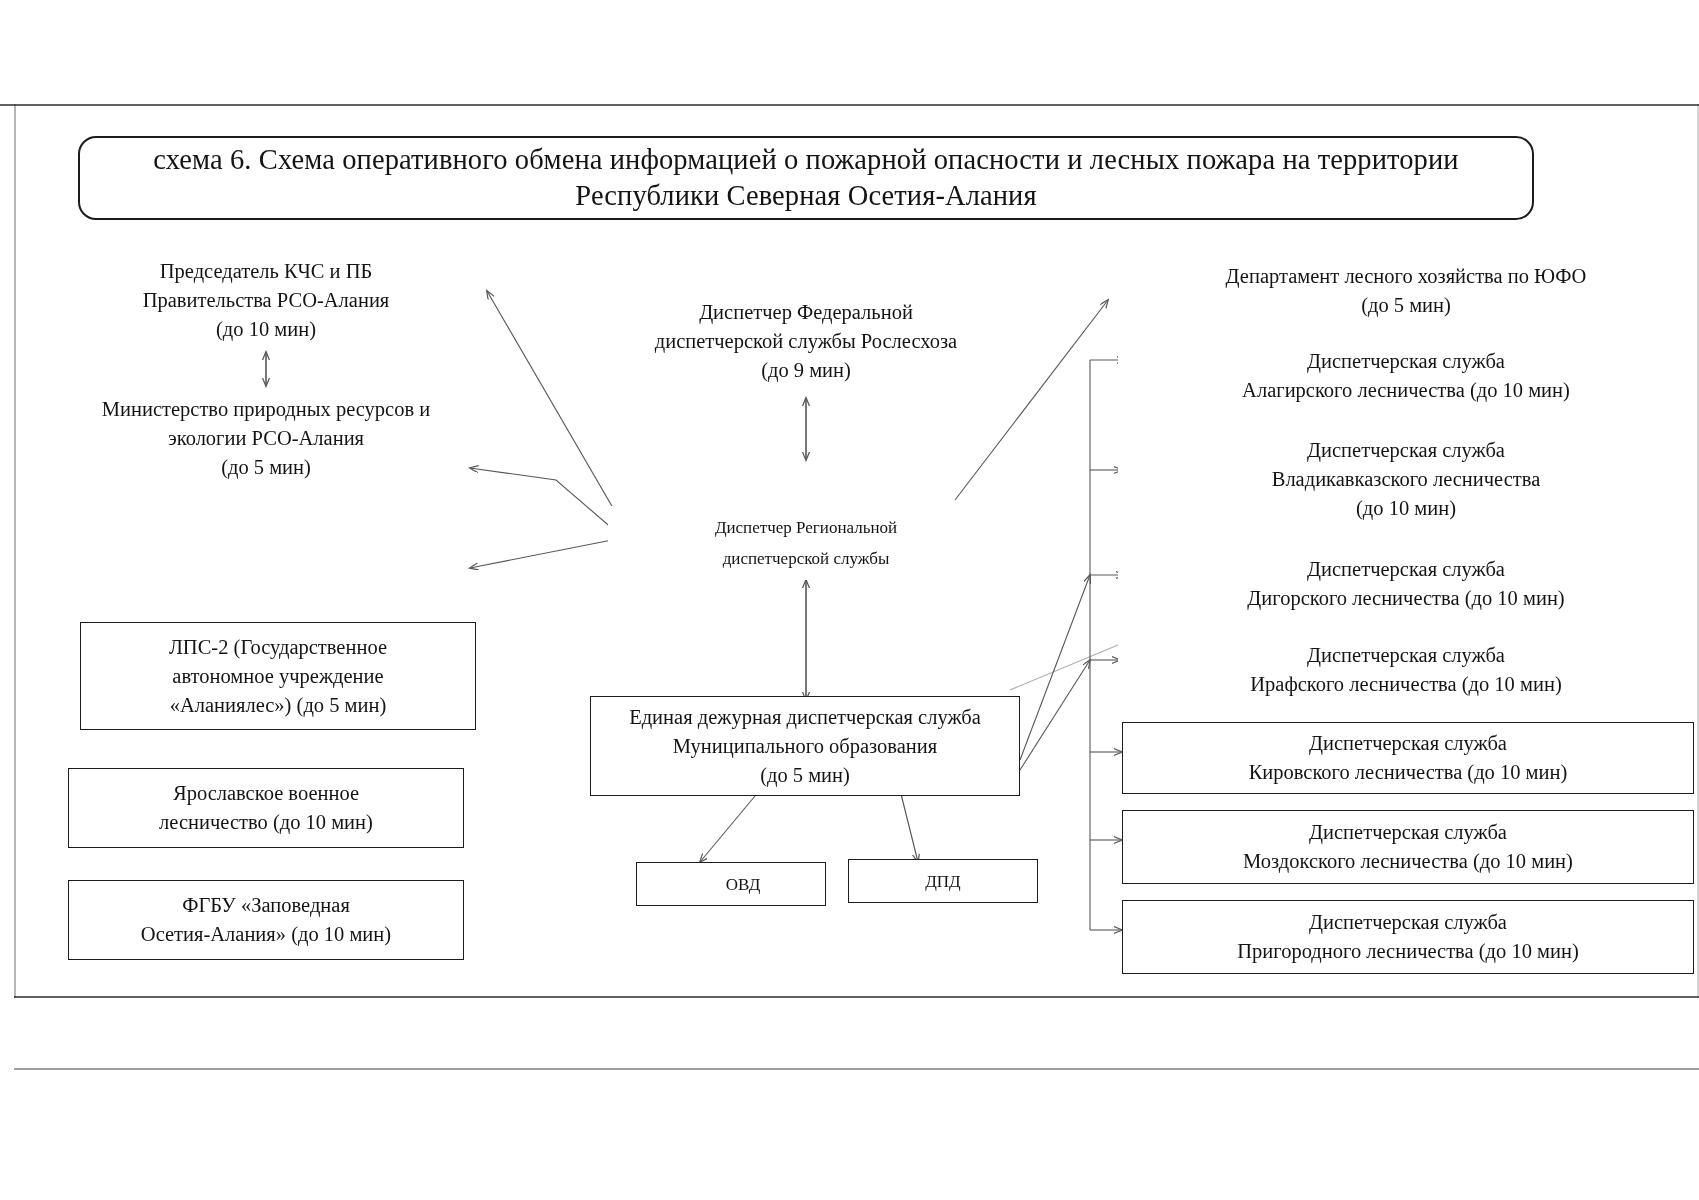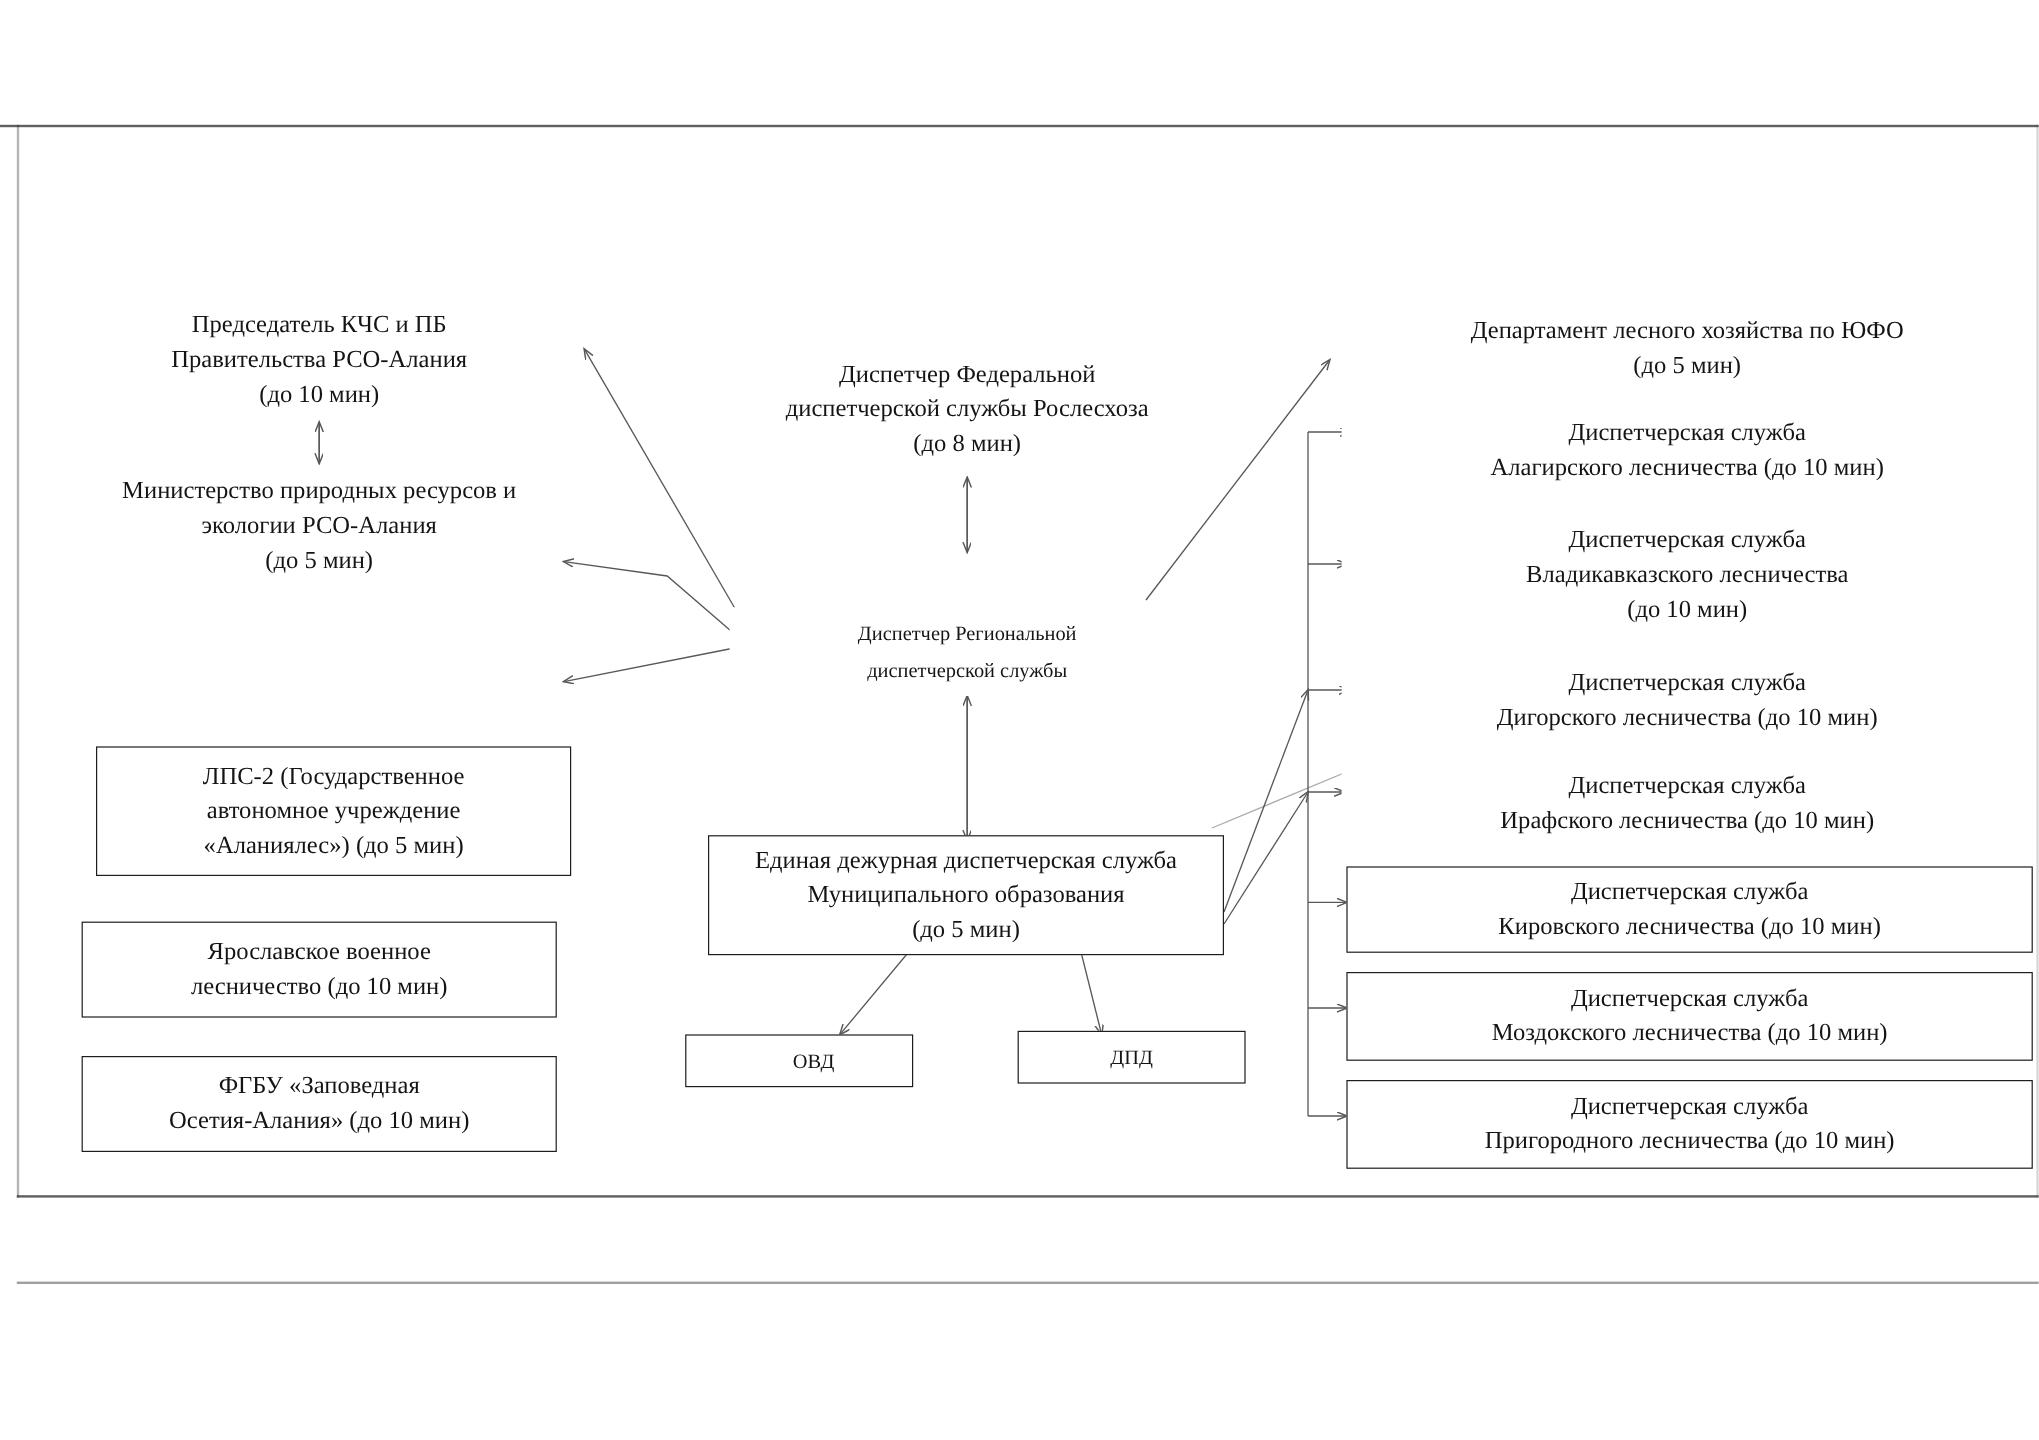--- a/index.html
+++ b/index.html
@@ -55,20 +55,23 @@
 <body>
 
 <div id="sheet">
 
   <div class="frame-line frame-top"></div>
   <div class="frame-line frame-left"></div>
   <div class="frame-line frame-right"></div>
   <div class="frame-line frame-bottom"></div>
   <div class="frame-line frame-bottom2"></div>
 
+  <div id="title-banner">
+    <div id="title-text">схема 6. Схема оперативного обмена информацией о пожарной опасности и лесных пожара на территории Республики Северная Осетия-Алания</div>
+  </div>
 
   <svg id="links" viewBox="0 0 1699 1200">
     <defs>
       <marker id="ah" markerWidth="9" markerHeight="9" refX="7.5" refY="3.2" orient="auto">
         <path d="M0,0 L8,3.2 L0,6.4" fill="none" stroke="#3a3a3a" stroke-width="1.1"></path>
       </marker>
       <marker id="ah2" markerWidth="9" markerHeight="9" refX="7.5" refY="3.2" orient="auto">
         <path d="M0,0 L8,3.2 L0,6.4" fill="none" stroke="#555" stroke-width="1"></path>
       </marker>
     </defs>
@@ -136,35 +139,35 @@
   </div>
 
   <div class="node bordered" style="left:68px;top:880px;width:396px;height:80px;">
     <span class="lbl">ФГБУ «Заповедная
 Осетия-Алания» (до 10 мин)</span>
   </div>
 
   <div class="node borderless" style="left:600px;top:290px;width:412px;height:102px;">
     <span class="lbl">Диспетчер Федеральной
 диспетчерской службы Рослесхоза
-(до 8 мин)</span>
+(до 9 мин)</span>
   </div>
 
   <div class="node borderless big" style="left:608px;top:506px;width:396px;height:74px;">
     <span class="lbl">Диспетчер  Региональной
 диспетчерской  службы</span>
   </div>
 
   <div class="node bordered" style="left:590px;top:696px;width:430px;height:100px;">
     <span class="lbl">Единая дежурная диспетчерская служба
 Муниципального образования
 (до 5 мин)</span>
   </div>
 
-  <div class="node bordered big" style="left:571px;top:862px;width:190px;height:44px;padding-left:32px;">
+  <div class="node bordered big" style="left:636px;top:862px;width:190px;height:44px;padding-left:32px;">
     <span class="lbl">ОВД</span>
   </div>
 
   <div class="node bordered big" style="left:848px;top:859px;width:190px;height:44px;">
     <span class="lbl">ДПД</span>
   </div>
 
   <div class="node borderless" style="left:1118px;top:254px;width:576px;height:74px;">
     <span class="lbl">Департамент лесного хозяйства по ЮФО
 (до 5 мин)</span>

